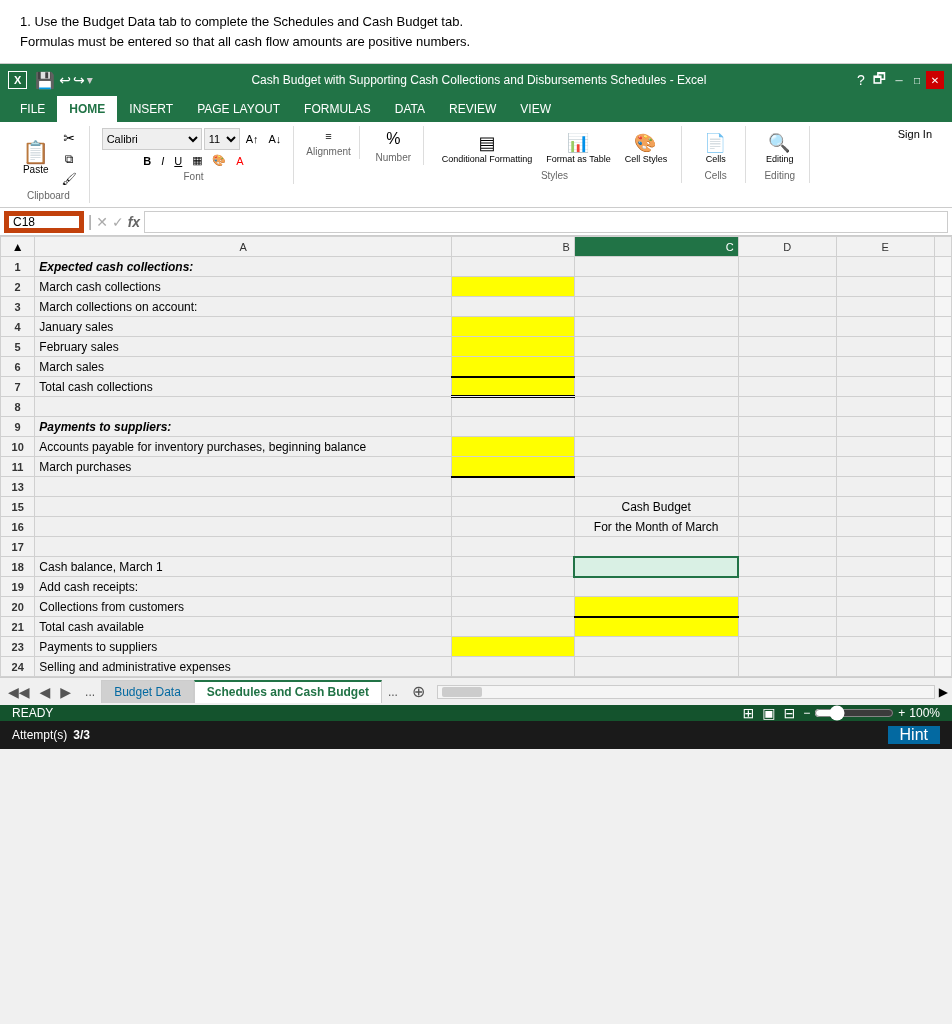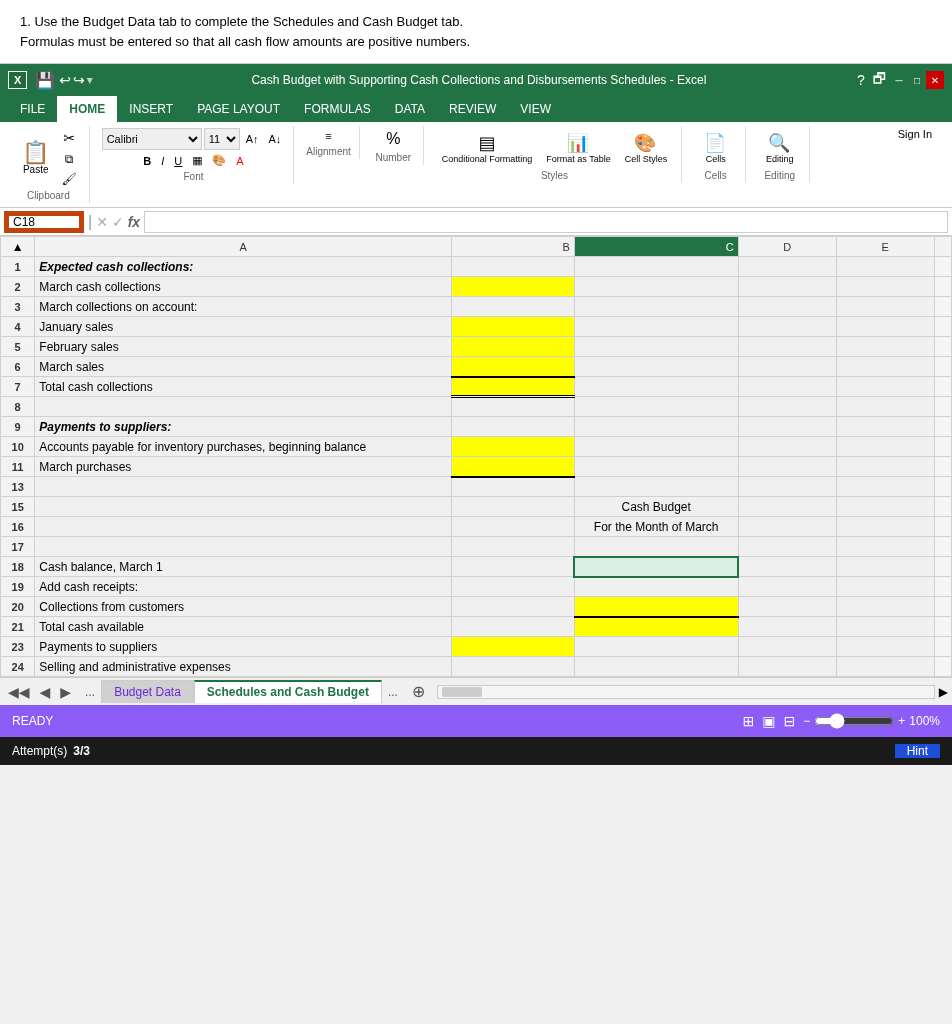--- a/index.html
+++ b/index.html
@@ -233,21 +233,21 @@
       display: flex;
       gap: 0;
     }
     .sheet-tab {
       padding: 4px 12px;
       border: 1px solid #ccc;
       border-bottom: none;
       cursor: pointer;
       font-size: 12px;
       background: #d0d0d0;
-      color: #6d28d9;
+      color: #0369a1;
     }
     .sheet-tab.active {
       background: white;
       color: #217346;
       font-weight: bold;
       border-top: 2px solid #217346;
       padding-top: 3px;
     }
     .sheet-tab-add {
       background: none;
@@ -258,23 +258,23 @@
       color: #555;
     }
     .sheet-tabs-ellipsis {
       padding: 4px 6px;
       color: #555;
       font-size: 12px;
     }
 
     
     .status-bar {
-      background: #8b5cf6;
+      background: #14532d;
       color: white;
-      height: 32px;
+      height: 16px;
       display: flex;
       align-items: center;
       padding: 0 12px;
       font-size: 12px;
       gap: 16px;
     }
     .status-bar-right {
       margin-left: auto;
       display: flex;
       align-items: center;
@@ -300,26 +300,26 @@
       background: #1a1a1a;
       color: white;
       height: 28px;
       display: flex;
       align-items: center;
       padding: 0 12px;
       font-size: 12px;
     }
     .hint-btn {
       margin-left: auto;
-      background: #1d4ed8;
+      background: #0369a1;
       color: white;
       border: none;
       padding: 0 12px;
       cursor: pointer;
-      font-size: 12px;
+      font-size: 16px;
     }
     .sheet-area {
       position: relative;
     }
   </style>
 </head>
 <body>
 
 <div class="instruction-area">
   <div>1. Use the Budget Data tab to complete the Schedules and Cash Budget tab.</div>

